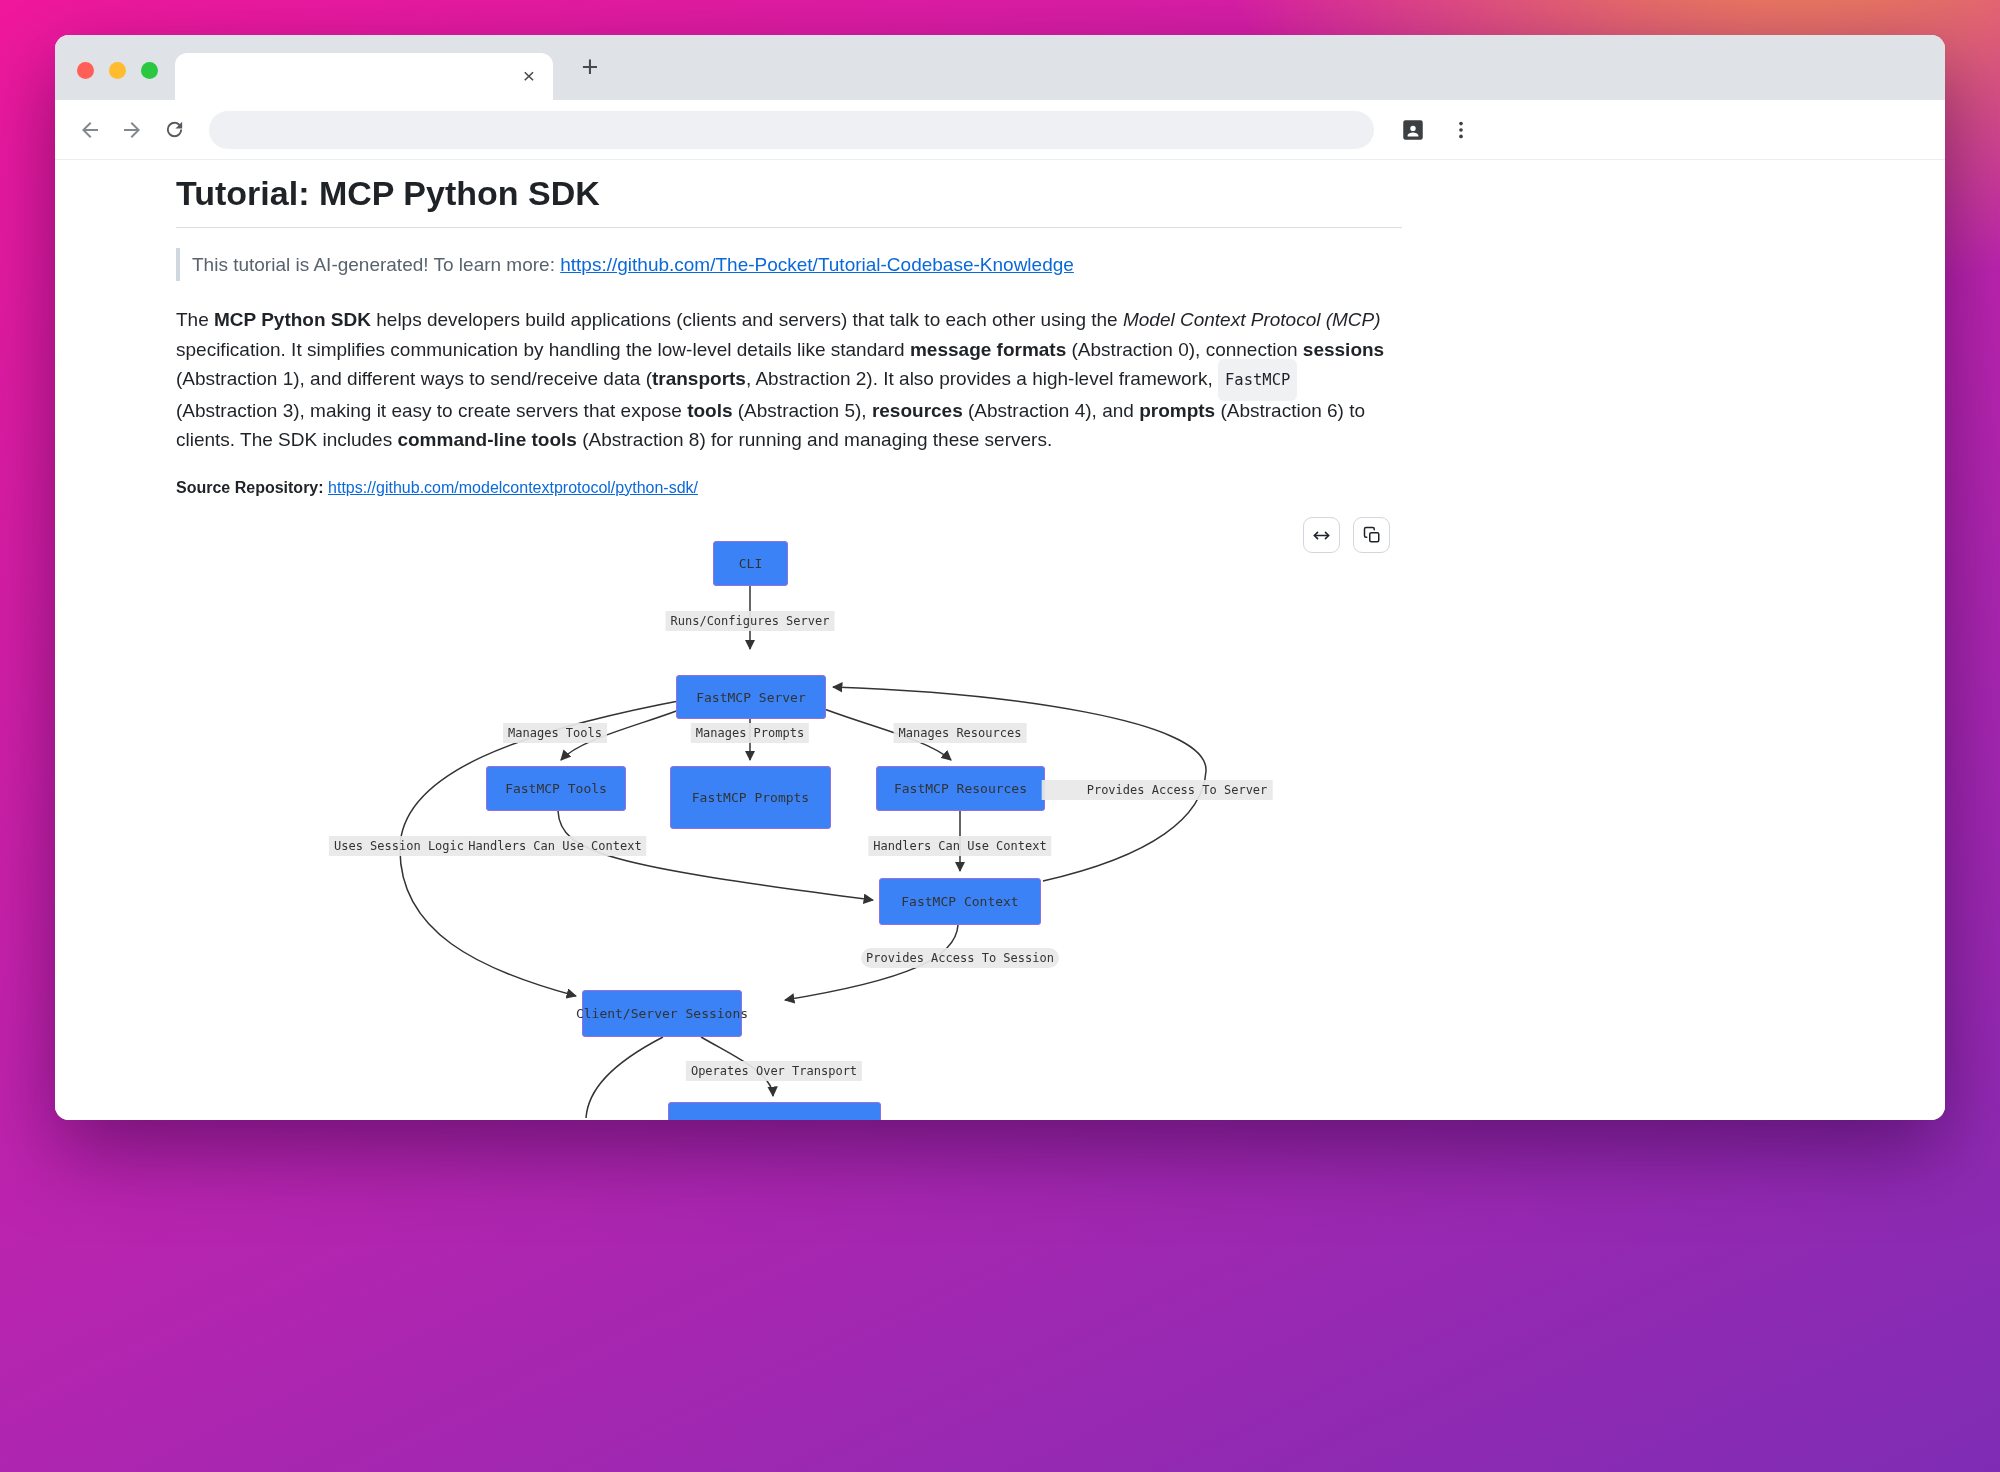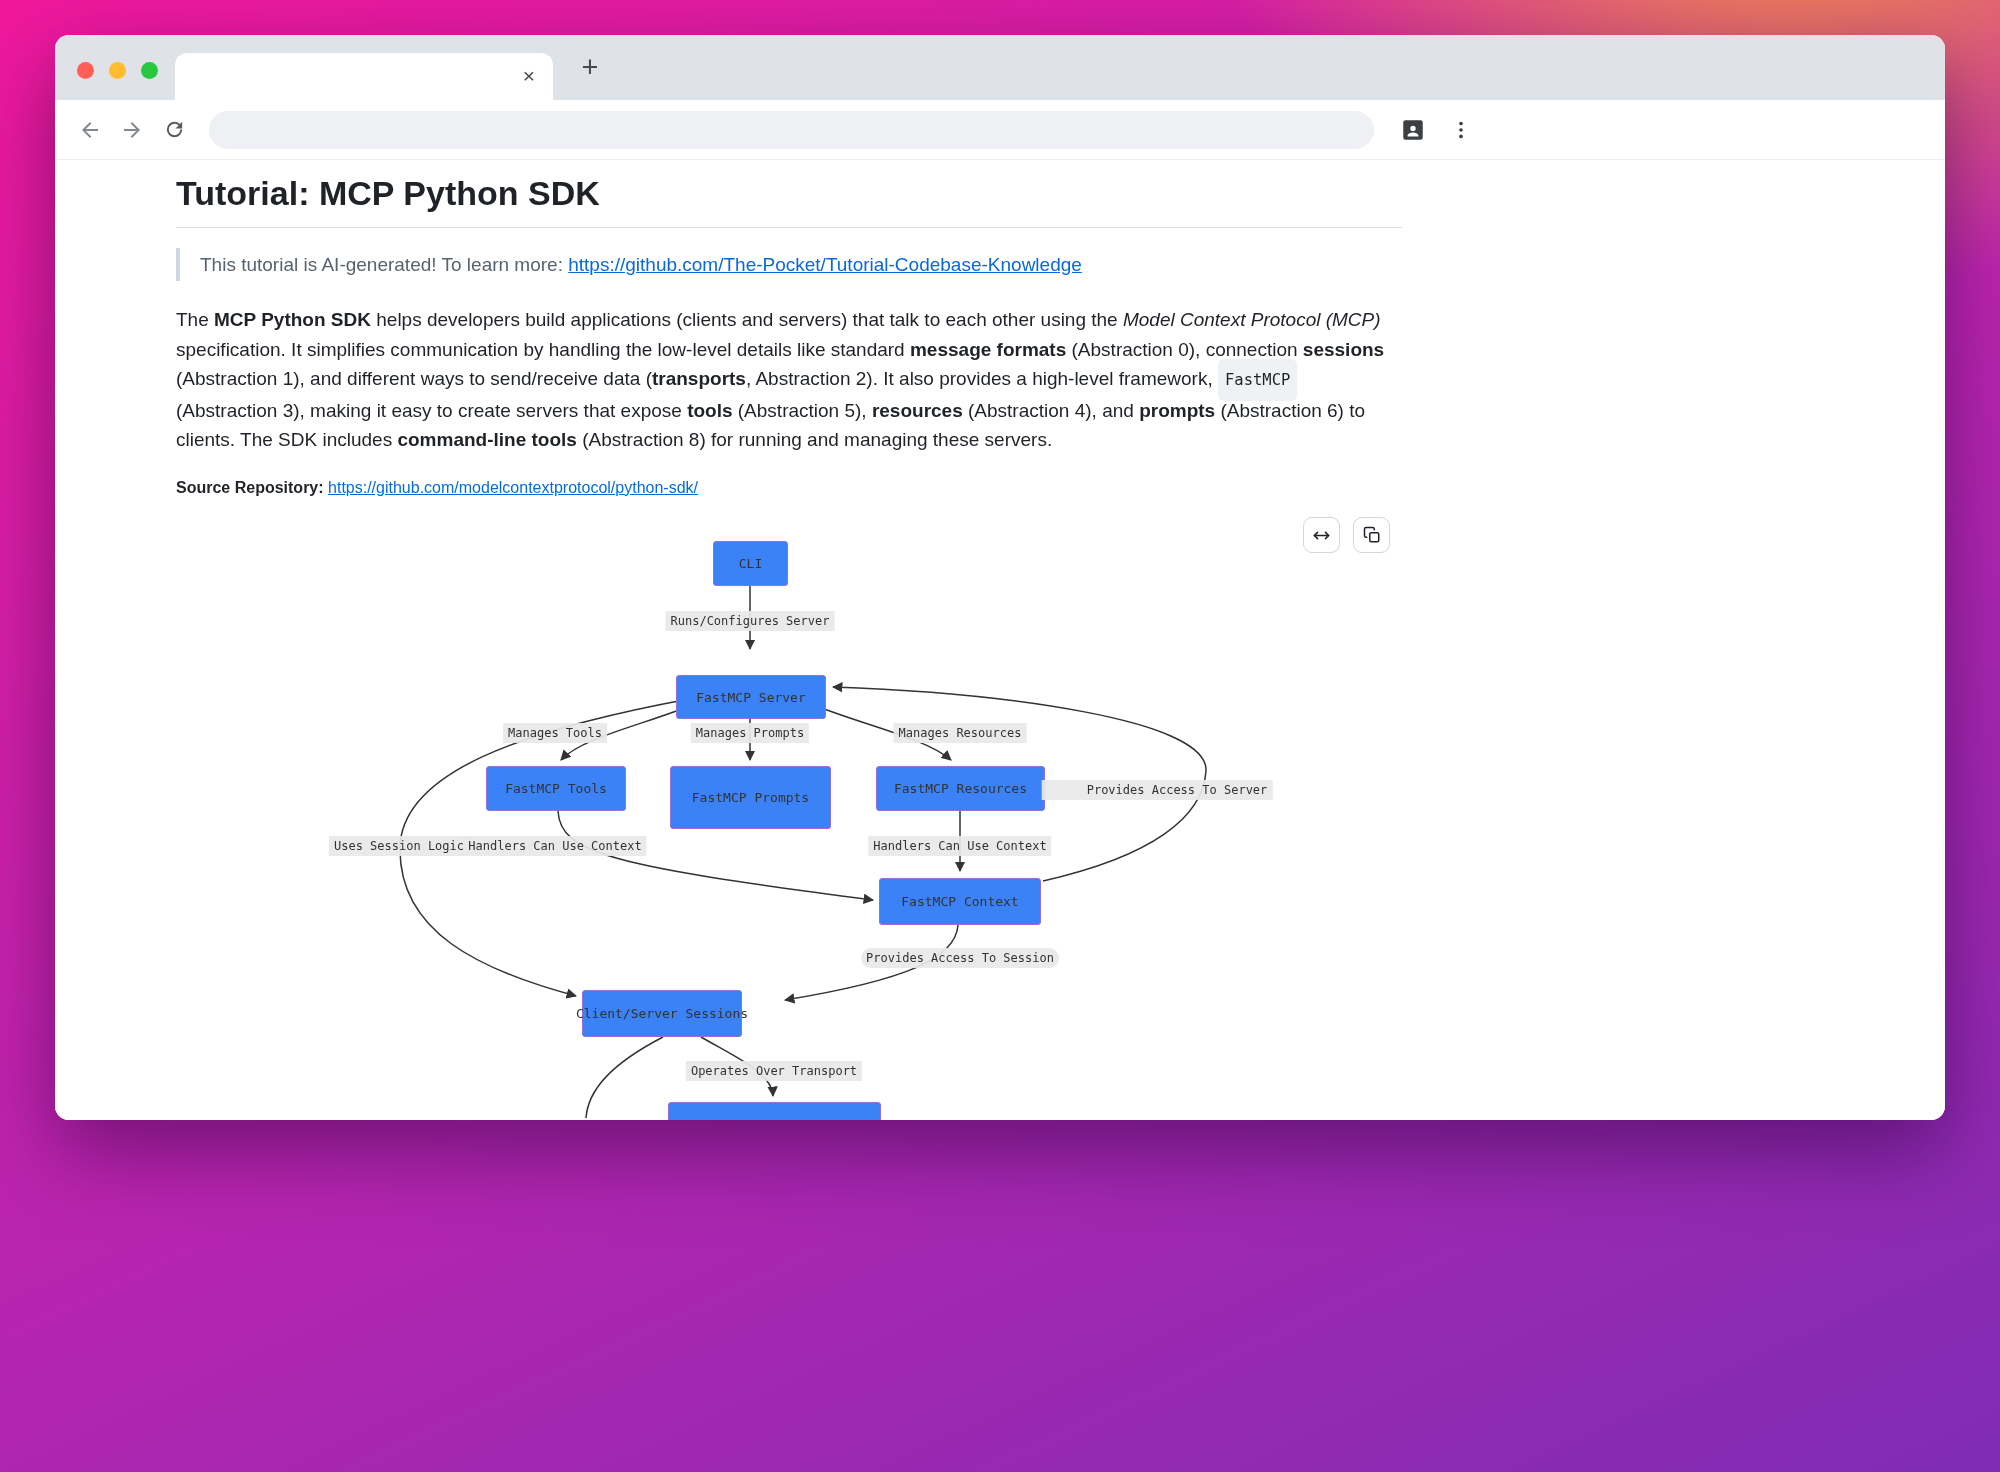--- a/index.html
+++ b/index.html
@@ -59,21 +59,21 @@
   .content {
     position:relative; height:960px; background:#fff; overflow:hidden;
     color:#1f2328;
   }
   .doc { position:absolute; left:121px; top:0; width:1226px; }
   .page-title {
     margin:14px 0 0; font-size:34px; font-weight:700; color:#1f2328;
     padding-bottom:14px; border-bottom:1px solid #d8dee4;
   }
   .notice {
-    margin:20px 0 0; padding:3px 0 3px 20px; border-left:4px solid #d0d7de;
+    margin:20px 0 0; padding:3px 0 3px 12px; border-left:4px solid #d0d7de;
     color:#59636e; font-size:19px; line-height:27px;
   }
   a.link { color:#0969da; text-decoration:underline; cursor:pointer; }
   .intro { margin:24px 0 0; font-size:19px; line-height:29.5px; color:#1f2328; }
   .intro b, .source b { font-weight:700; }
   .intro i { }
   .chip {
     font-family:"DejaVu Sans Mono", monospace; font-size:15.5px;
     background:#eff1f3; padding:12px 7px; border-radius:6px; white-space:nowrap;
   }

